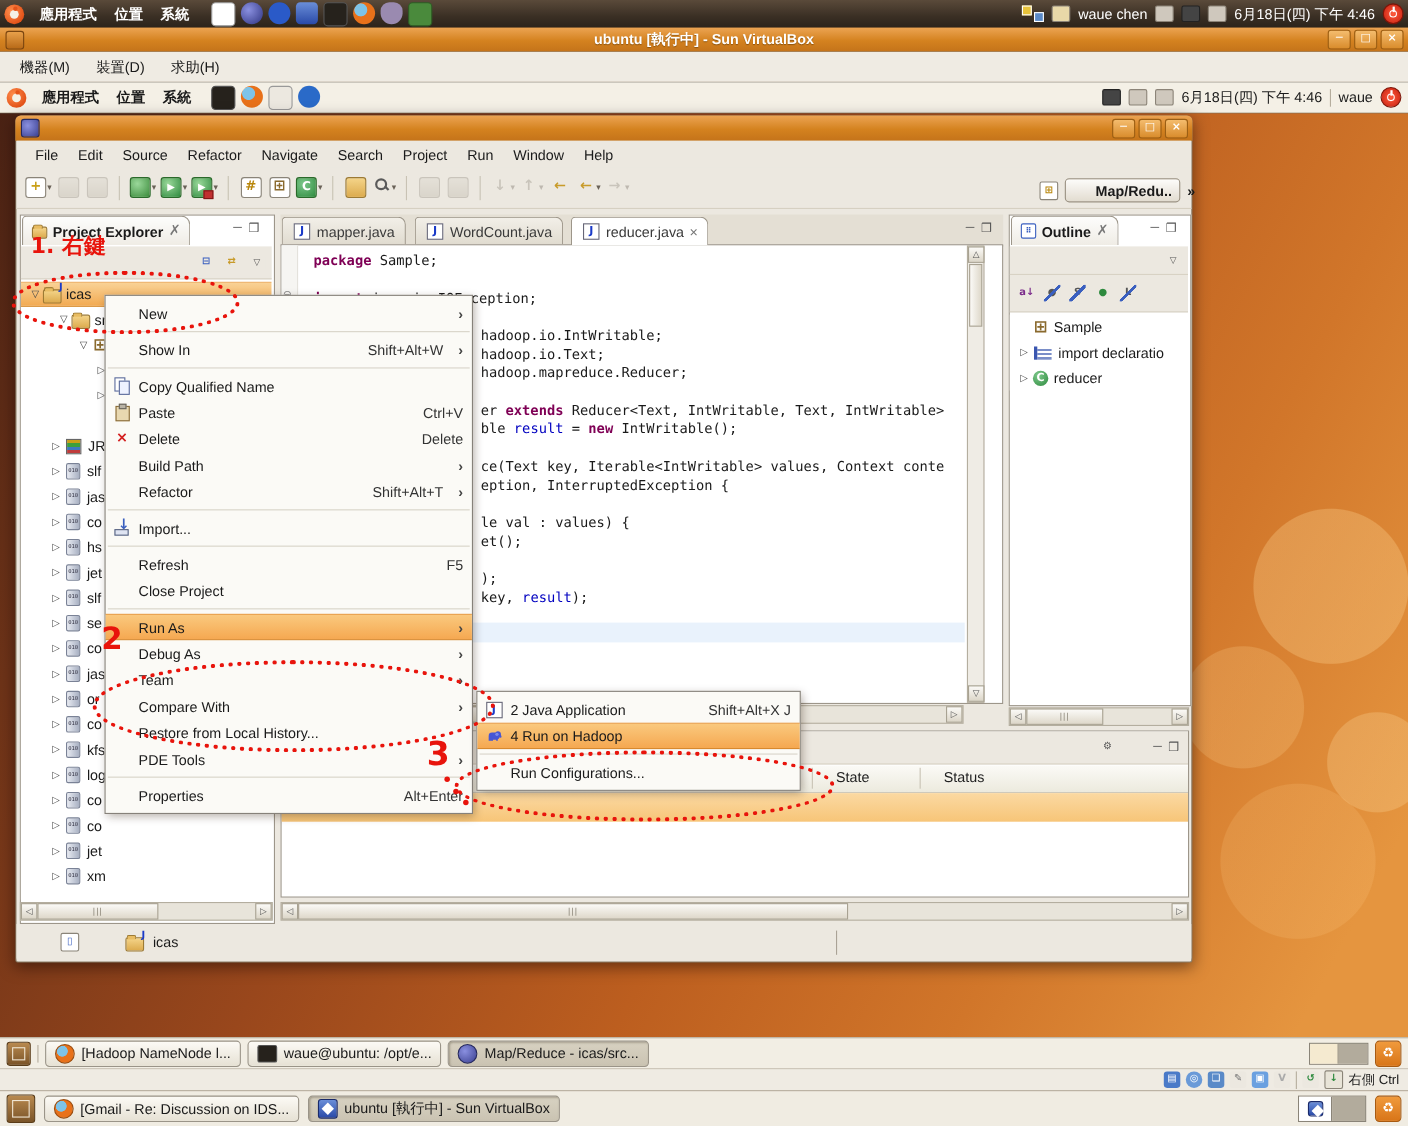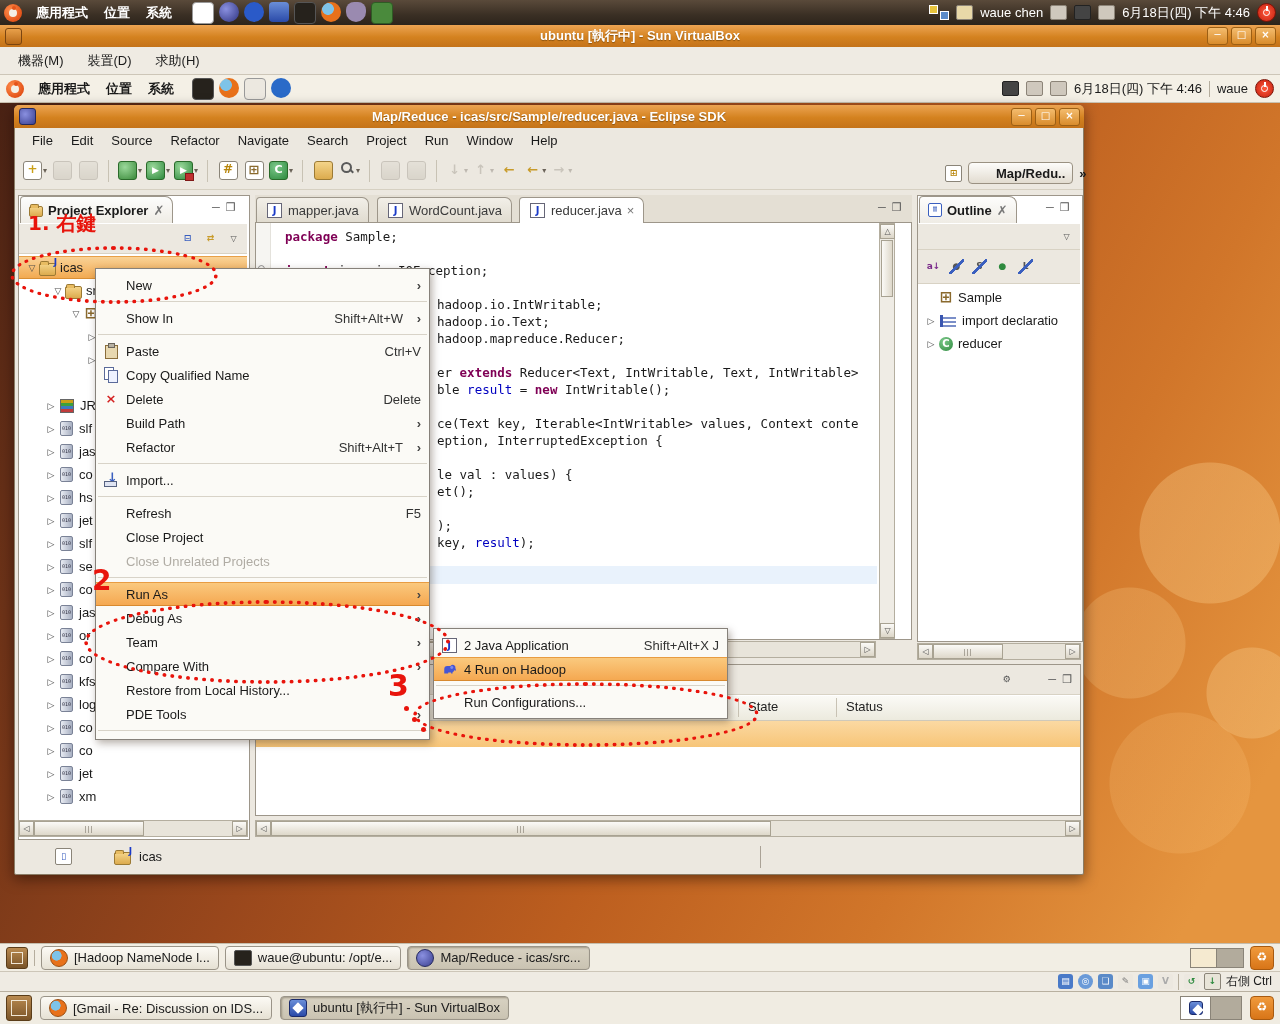--- a/index.html
+++ b/index.html
@@ -88,21 +88,21 @@
   .etab.active{background:#fff;font-weight:400;z-index:3;}
   #editorBody{left:255px;top:222px;width:657px;height:418px;background:#fff;border:1px solid #9d968a;box-sizing:border-box;}
   #foldbar{left:256px;top:223px;width:14px;height:416px;background:#f6f5f2;border-right:1px solid #e4e2dc;}
   .cl{position:absolute;white-space:pre;font-family:"DejaVu Sans Mono","Liberation Mono",monospace;font-size:12.5px;line-height:17px;}
   .cl .k{color:#7f0055;font-weight:700;}
   .cl .f{color:#0000c0;}
   #curline{left:257px;top:566px;width:620px;height:18px;background:#e9f2fc;}
   
   #btmPanel{left:255px;top:664px;width:826px;height:152px;background:#fff;border:1px solid #9d968a;box-sizing:border-box;}
   #btmHead{left:256px;top:696px;width:824px;height:24px;background:linear-gradient(#fbfaf6,#eceade);border-bottom:1px solid #cfc9ba;}
-  #btmHead .col{position:absolute;top:3px;font-weight:400;color:#222;}
+  #btmHead .col{position:absolute;top:3px;font-weight:400;color:#222;margin-left:12px;}
   .colsep{position:absolute;top:2px;width:1px;height:19px;background:#c8c2b4;}
   #btmSel{left:256px;top:721px;width:824px;height:26px;background:linear-gradient(#fbd9a2,#f7c578);}
   
   .gmenu{position:absolute;background:#fbfaf6;border:1px solid #86817a;box-shadow:2px 3px 8px rgba(40,20,0,.35);
     padding:4px 0;box-sizing:border-box;z-index:30;}
   .mi{height:24px;display:flex;align-items:center;padding:0 8px 0 6px;gap:6px;}
   .mi .icslot{width:18px;flex:none;display:flex;justify-content:center;}
   .mi .lbl{white-space:nowrap;}
   .mi .sc{margin-left:auto;color:#333;white-space:nowrap;}
   .mi .sub{width:12px;text-align:right;font-weight:700;color:#444;flex:none;}
@@ -259,21 +259,20 @@
       <span>waue</span>
       <span class="power"></span>
     </span>
   </div>
 
   <div id="desktop" class="abs"></div>
 
   <div id="eclipse" class="abs"></div>
   <div id="eTitle" class="abs">
     <span class="eicon"></span>
-    <span class="t">Map/Reduce - icas/src/Sample/reducer.java - Eclipse SDK</span>
     <span class="wbtns">
       <span class="wbtn">─</span>
       <span class="wbtn">□</span>
       <span class="wbtn">×</span>
     </span>
   </div>
   <div id="eMenubar" class="abs">
       <span class="pm">File</span>
       <span class="pm">Edit</span>
       <span class="pm">Source</span>
@@ -667,30 +666,30 @@
       <div class="msep"></div>
       <div class="mi">
         <span class="icslot"></span>
         <span class="lbl">Show In</span>
         <span class="sc">Shift+Alt+W</span>
         <span class="sub">›</span>
       </div>
       <div class="msep"></div>
       <div class="mi">
         <span class="icslot">
+          <span class="ic ic-copy"></span>
+        </span>
+        <span class="lbl">Copy Qualified Name</span>
+      </div>
+      <div class="mi">
+        <span class="icslot">
           <span class="ic ic-paste"></span>
         </span>
         <span class="lbl">Paste</span>
         <span class="sc">Ctrl+V</span>
-      </div>
-      <div class="mi">
-        <span class="icslot">
-          <span class="ic ic-copy"></span>
-        </span>
-        <span class="lbl">Copy Qualified Name</span>
       </div>
       <div class="mi">
         <span class="icslot">
           <span class="ic ic-delete">×</span>
         </span>
         <span class="lbl">Delete</span>
         <span class="sc">Delete</span>
       </div>
       <div class="mi">
         <span class="icslot"></span>
@@ -715,24 +714,20 @@
         <span class="icslot">
           <span class="ic ic-refresh"></span>
         </span>
         <span class="lbl">Refresh</span>
         <span class="sc">F5</span>
       </div>
       <div class="mi">
         <span class="icslot"></span>
         <span class="lbl">Close Project</span>
       </div>
-      <div class="mi dis">
-        <span class="icslot"></span>
-        <span class="lbl">Close Unrelated Projects</span>
-      </div>
       <div class="msep"></div>
       <div class="mi hl">
         <span class="icslot"></span>
         <span class="lbl">Run As</span>
         <span class="sub" style="margin-left: auto;">›</span>
       </div>
       <div class="mi">
         <span class="icslot"></span>
         <span class="lbl">Debug As</span>
         <span class="sub" style="margin-left: auto;">›</span>
@@ -750,20 +745,25 @@
       <div class="mi">
         <span class="icslot"></span>
         <span class="lbl">Restore from Local History...</span>
       </div>
       <div class="mi">
         <span class="icslot"></span>
         <span class="lbl">PDE Tools</span>
         <span class="sub" style="margin-left: auto;">›</span>
       </div>
       <div class="msep"></div>
+      <div class="mi">
+        <span class="icslot"></span>
+        <span class="lbl">Properties</span>
+        <span class="sc">Alt+Enter</span>
+      </div>
     </div>
 
   <div id="subMenu" class="gmenu" style="left:433px;top:628px;width:295px;">
       <div class="mi">
         <span class="icslot">
           <span class="ic ic-javaapp">J</span>
         </span>
         <span class="lbl">2 Java Application</span>
         <span class="sc">Shift+Alt+X J</span>
       </div>

